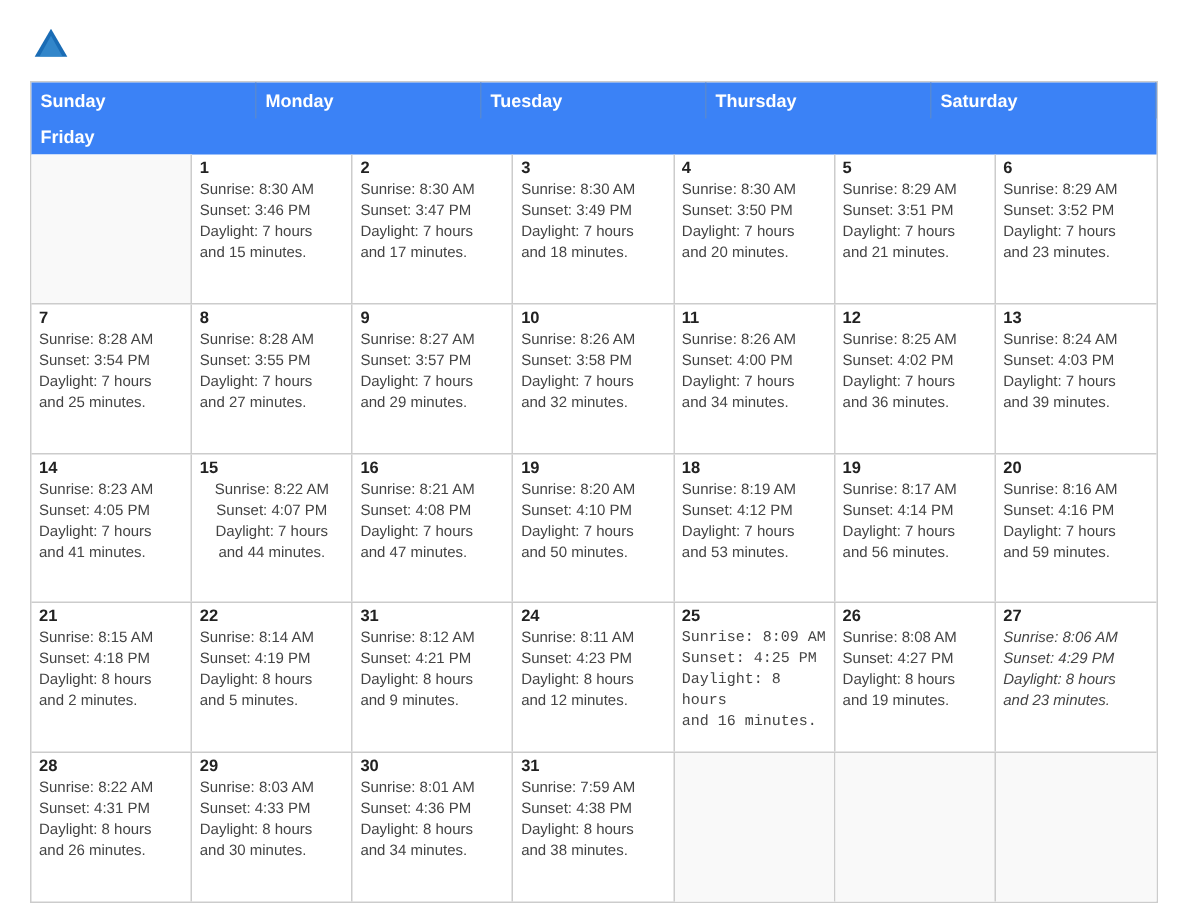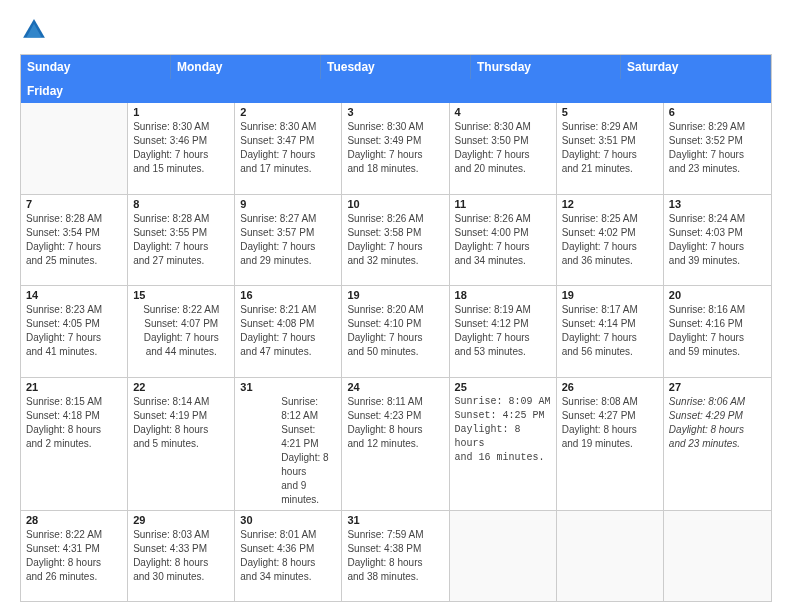--- a/index.html
+++ b/index.html
@@ -296,21 +296,21 @@
           </div>
           <div class="cal-cell">
             <div class="day-num">22</div>
             <div class="day-info" style="white-space: pre-line;">Sunrise: 8:14 AM
 Sunset: 4:19 PM
 Daylight: 8 hours
 and 5 minutes.</div>
           </div>
           <div class="cal-cell">
             <div class="day-num">31</div>
-            <div class="day-info" style="white-space: pre-line; margin-left: 41px;">Sunrise: 8:12 AM
+            <div class="day-info" style="white-space: pre-line;">Sunrise: 8:12 AM
 Sunset: 4:21 PM
 Daylight: 8 hours
 and 9 minutes.</div>
           </div>
           <div class="cal-cell">
             <div class="day-num">24</div>
             <div class="day-info" style="white-space: pre-line;">Sunrise: 8:11 AM
 Sunset: 4:23 PM
 Daylight: 8 hours
 and 12 minutes.</div>

